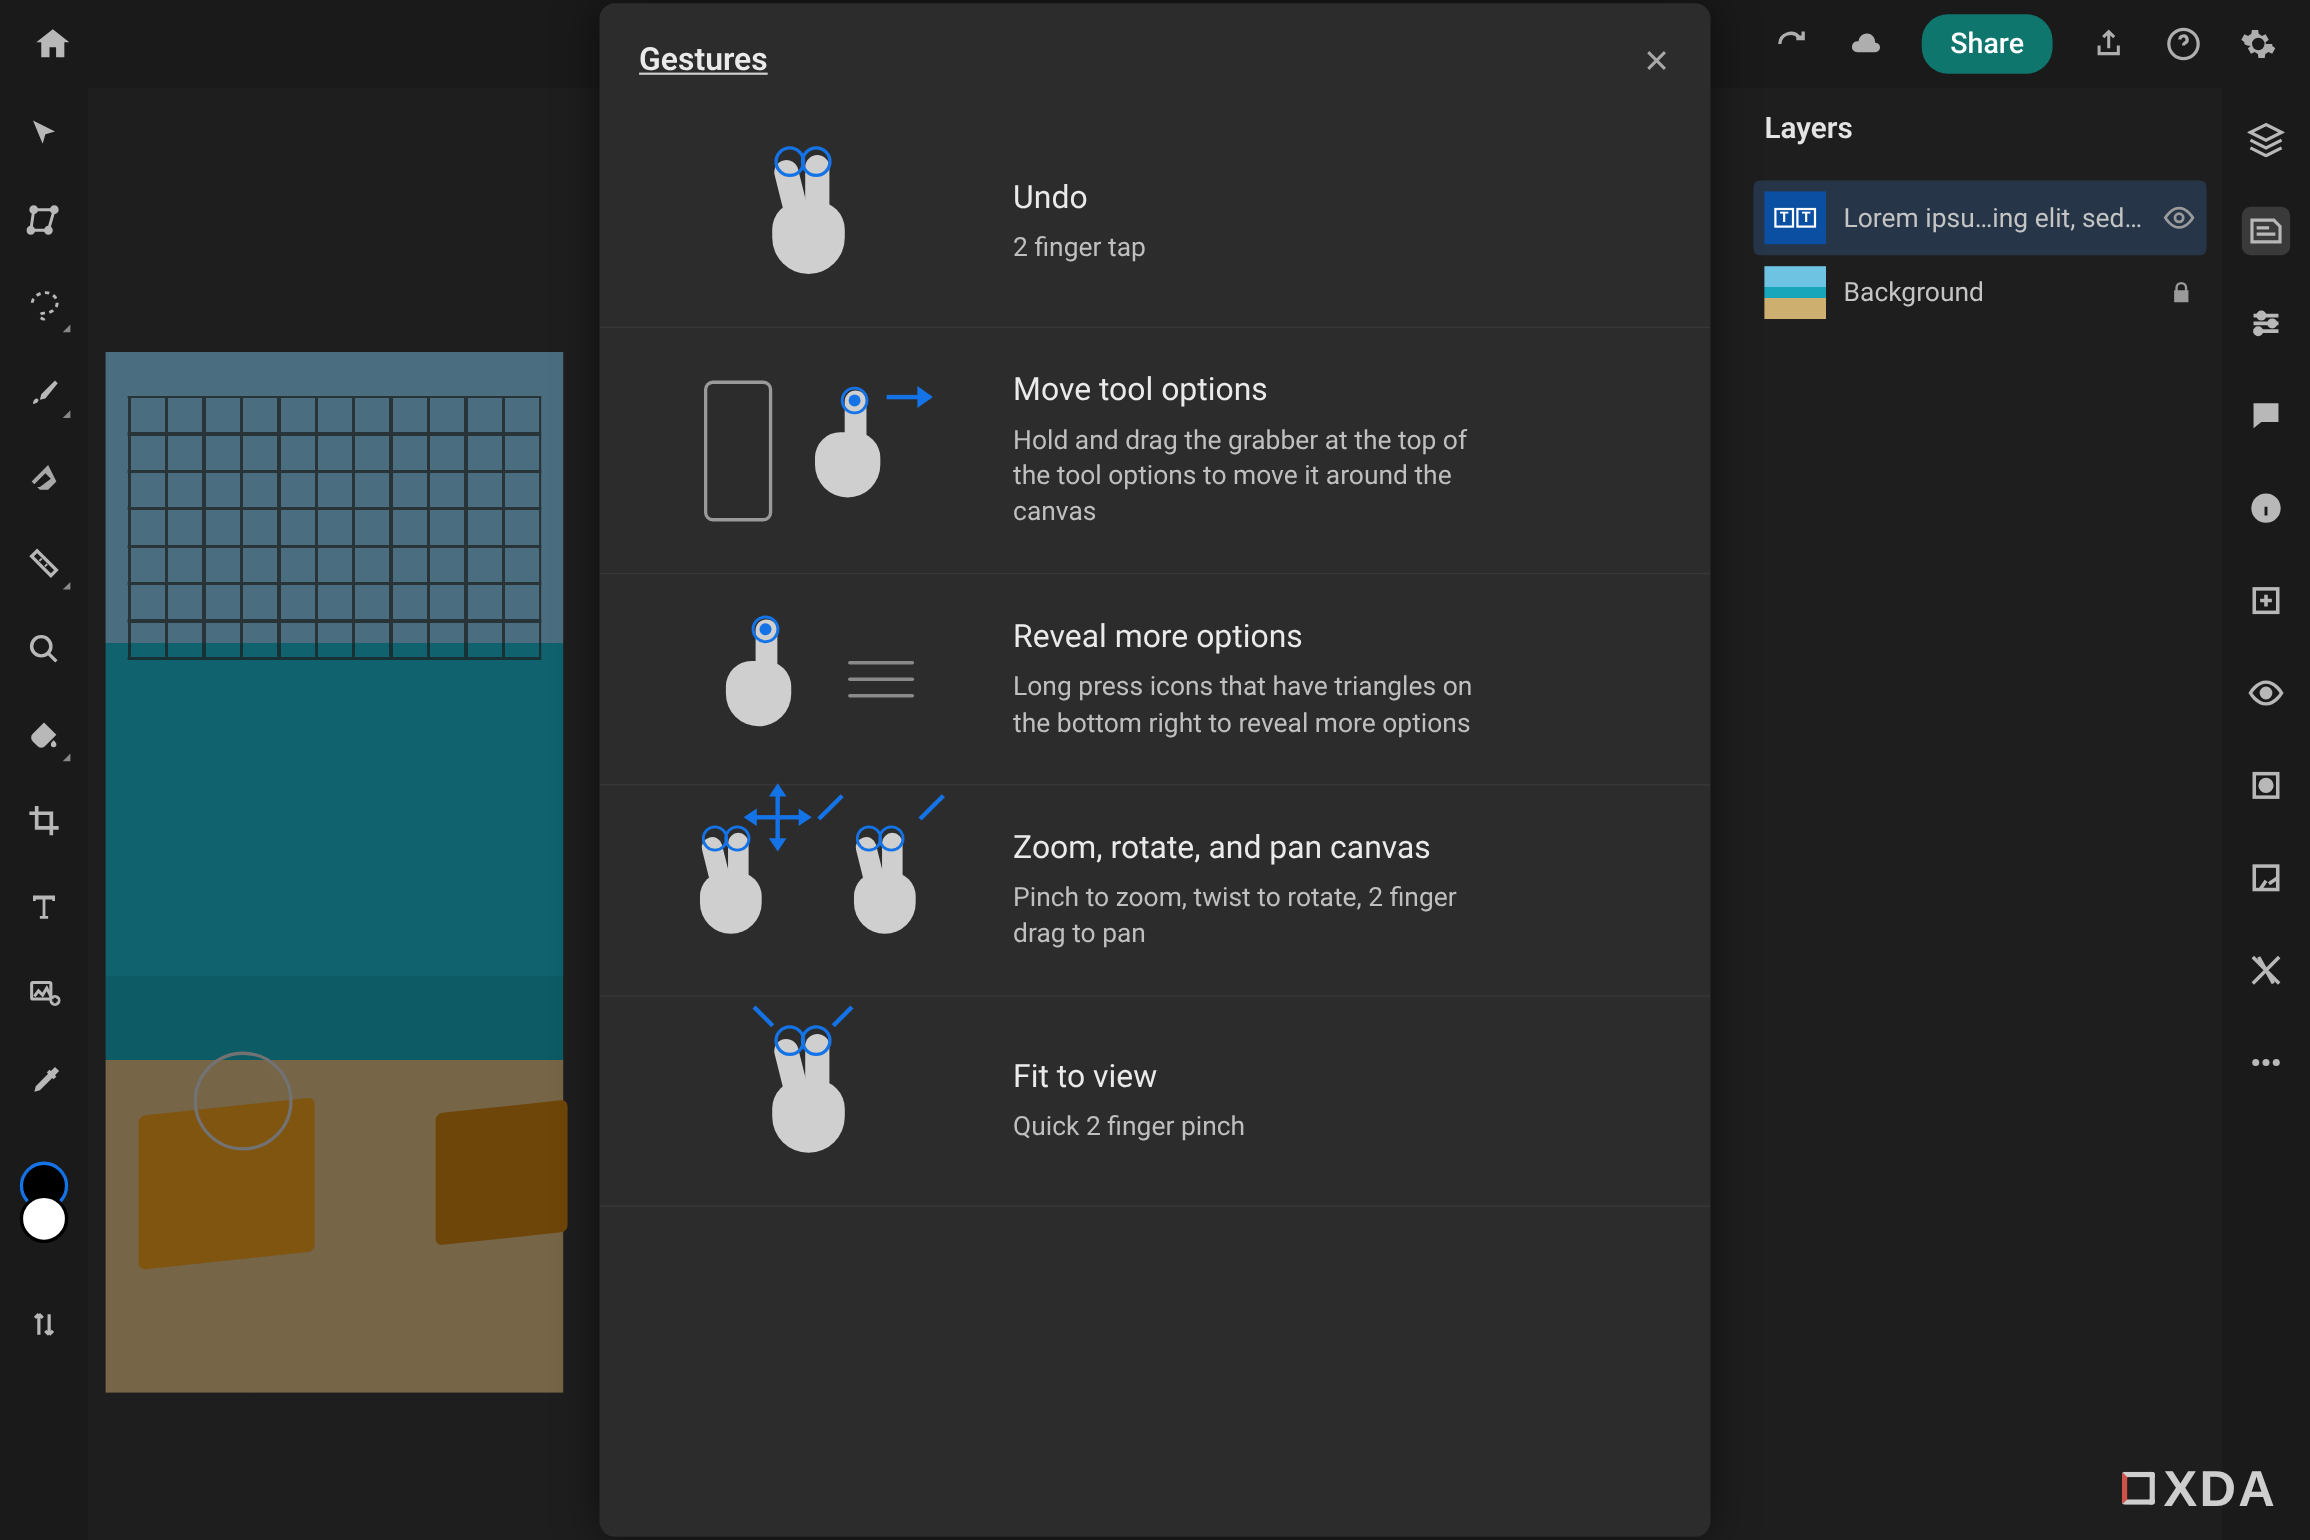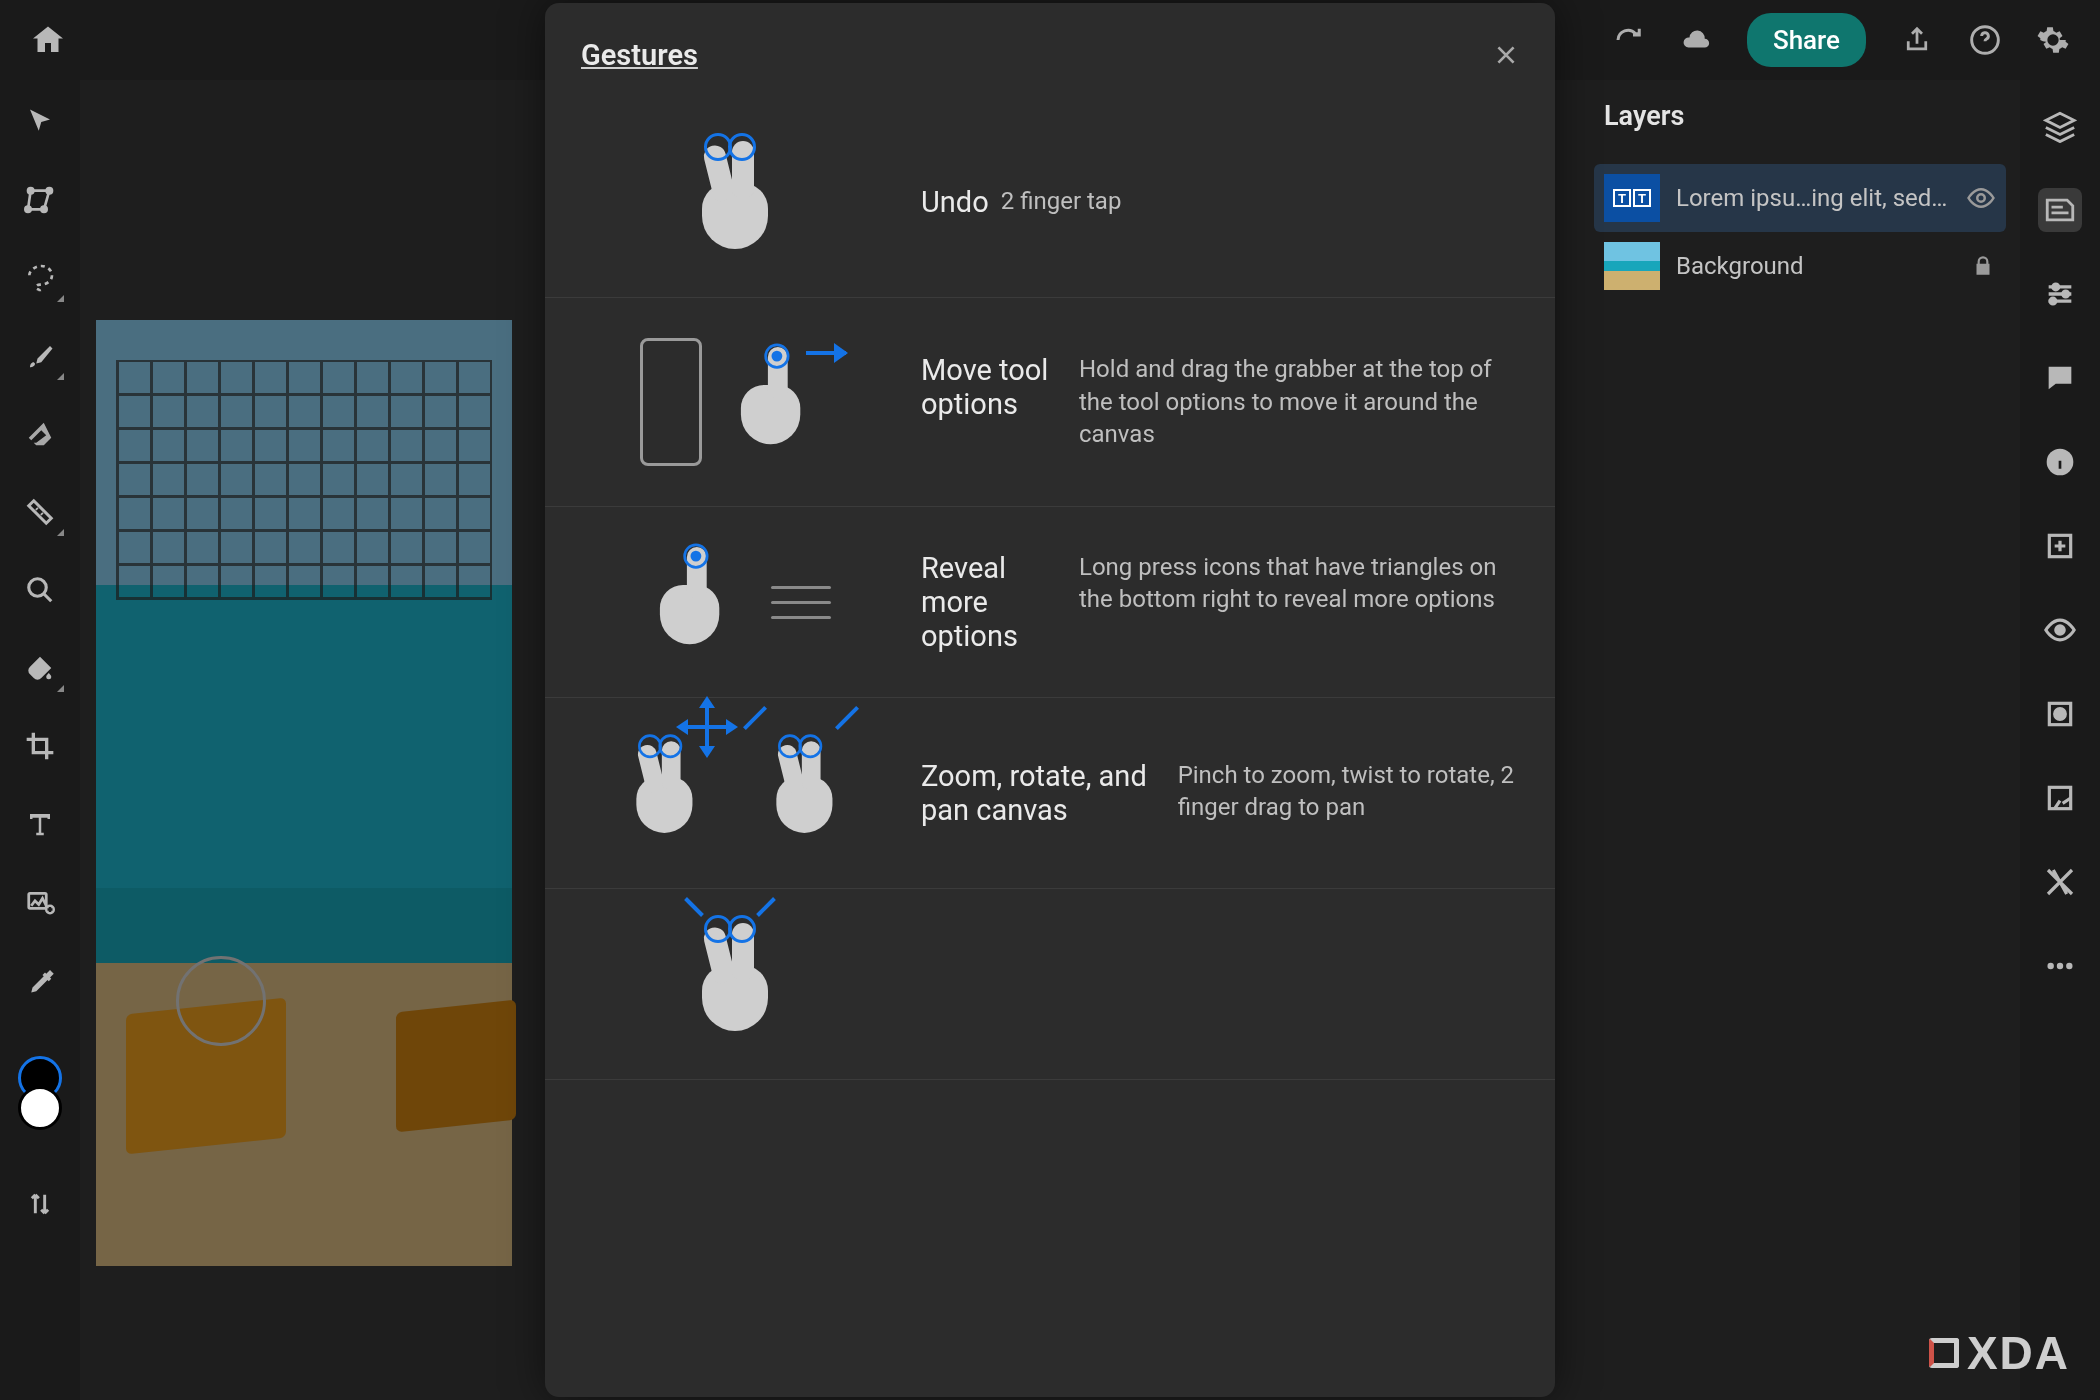--- a/index.html
+++ b/index.html
@@ -129,21 +129,21 @@
   .gesture-list{ flex:1; overflow:auto; }
   .gesture-row{
     display:flex; align-items:center; gap:40px;
     padding:40px 36px;
     border-bottom:1px solid #3b3b3b;
   }
   .gesture-icon{
     width:300px; display:flex; align-items:center; justify-content:center; gap:30px;
     flex-shrink:0;
   }
-  .gesture-text{ display:flex; flex-direction:row; gap:12px; }
+  .gesture-text{ display:flex; flex-direction:column; gap:12px; }
   .gesture-title{ font-size:29px; color:#eaeaea; }
   .gesture-desc{ font-size:24px; color:#bfbfbf; line-height:1.35; max-width:440px;}
 
   
   .hand{
     width:110px;height:110px;position:relative;
   }
   .hand .palm{
     position:absolute;left:26px;top:36px;width:66px;height:66px;background:#cfcfcf;border-radius:28px 28px 36px 36px;
   }
@@ -531,20 +531,24 @@
               <div class="palm"></div>
                 <div class="finger f1"></div>
                 <div class="finger f2"></div>
               <div class="tip t1"></div>
                 <div class="tip t2"></div>
             </div>
             <div class="diag tl" style="top:-24px;left:6px;transform:rotate(45deg);width:24px;"></div>
             <div class="diag br" style="top:-24px;left:78px;transform:rotate(-45deg);width:24px;"></div>
           </div>
         </div>
+        <div class="gesture-text">
+          <div class="gesture-title">Fit to view</div>
+          <div class="gesture-desc">Quick 2 finger pinch</div>
+        </div>
       </div>
 
     </div>
   </div>
 </div>
 
 <div class="watermark">
   <span class="sq"></span>
   <span>XDA</span>
 </div>

